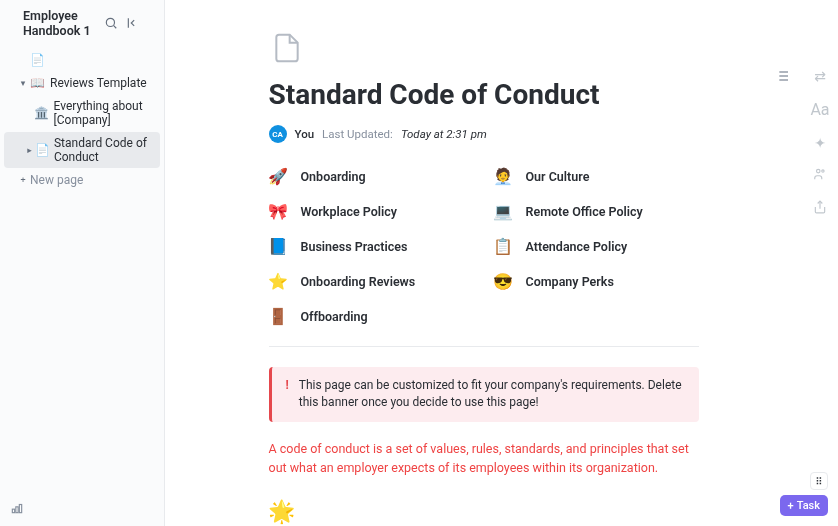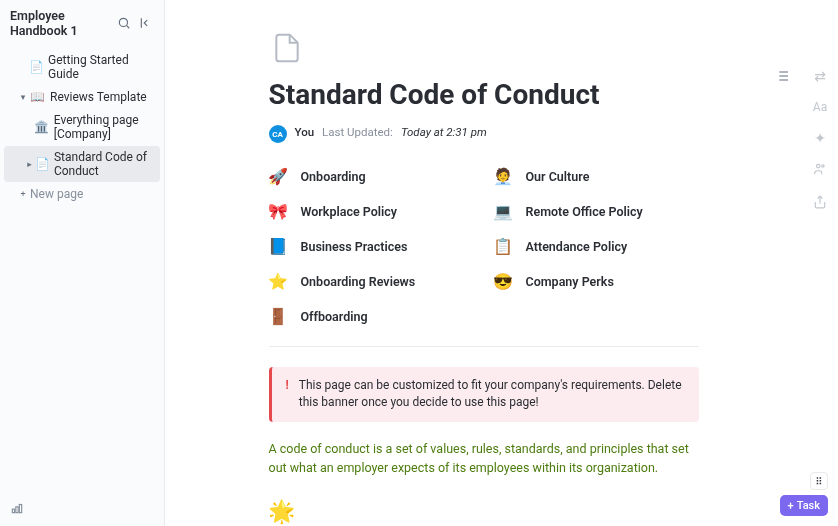--- a/index.html
+++ b/index.html
@@ -1,47 +1,47 @@
 <!DOCTYPE html>
 <html><head>
 <meta charset="utf-8">
 <style>
 * { box-sizing: border-box; margin: 0; padding: 0; }
 body { font-family: -apple-system, BlinkMacSystemFont, "Segoe UI", Roboto, sans-serif; font-size: 13px; color: #2a2e34; background: #fff; height: 526px; overflow: hidden; }
 .app { display: flex; height: 100%; }
 .sidebar { width: 165px; background: #fafbfc; border-right: 1px solid #e8eaed; display: flex; flex-direction: column; }
-.sidebar-header { display: flex; align-items: center; justify-content: space-between; padding: 8px 10px; font-weight: 600; font-size: 12.5px; color: #2a2e34; }
+.sidebar-header { display: flex; align-items: center; justify-content: space-between; padding: 8px 23px; font-weight: 600; font-size: 12.5px; color: #2a2e34; }
 .sidebar-header-icons { display: flex; gap: 6px; }
 .icon-btn { width: 16px; height: 16px; display: flex; align-items: center; justify-content: center; cursor: pointer; color: #656f7d; }
 .icon-btn svg { width: 14px; height: 14px; }
 .tree { padding: 2px 0; flex: 1; }
 .tree-item { display: flex; align-items: center; padding: 4px 8px; font-size: 12px; color: #2a2e34; cursor: pointer; border-radius: 4px; margin: 1px 4px; }
 .tree-item.lvl-1 { padding-left: 14px; }
 .tree-item.lvl-2 { padding-left: 22px; }
 .tree-item.active { background: #e8eaed; }
 .tree-item .caret { width: 10px; display: inline-flex; justify-content: center; margin-right: 2px; color: #656f7d; font-size: 9px; }
 .tree-item .ticon { width: 16px; margin-right: 4px; display: inline-flex; justify-content: center; font-size: 12px; }
 .tree-item.newpage { color: #87909e; }
 .main { flex: 1; overflow-y: auto; position: relative; }
 .toc-btn { position: absolute; right: 12px; top: 68px; color: #87909e; cursor: pointer; }
 .doc { max-width: 430px; margin: 0 auto; padding: 30px 0 40px 0; }
 .doc-icon { width: 36px; height: 36px; margin-bottom: 12px; display: flex; align-items: center; justify-content: center; font-size: 28px; color: #87909e; }
 .doc-title { font-size: 28px; font-weight: 700; color: #2a2e34; margin-bottom: 14px; }
-.meta { display: flex; align-items: flex-start; gap: 8px; font-size: 11.5px; color: #87909e; margin-bottom: 24px; }
+.meta { display: flex; align-items: center; gap: 8px; font-size: 11.5px; color: #87909e; margin-bottom: 24px; }
 .avatar { width: 18px; height: 18px; border-radius: 50%; background: #1090e0; color: white; display: inline-flex; align-items: center; justify-content: center; font-size: 8px; font-weight: 700; }
 .meta .you { color: #2a2e34; font-weight: 500; }
 .meta .timestamp { color: #2a2e34; font-style: italic; }
 .toc-grid { display: grid; grid-template-columns: 1fr 1fr; column-gap: 20px; row-gap: 16px; margin-bottom: 20px; }
 .toc-item { display: flex; align-items: center; gap: 12px; font-size: 12.5px; font-weight: 600; color: #2a2e34; cursor: pointer; }
 .toc-item .emoji { font-size: 16px; width: 20px; text-align: center; }
 .toc-full { grid-column: 1 / 2; }
 .divider { border: none; border-top: 1px solid #e8eaed; margin: 12px 0 20px 0; }
 .banner { background: #fdecef; border-left: 3px solid #e5484d; padding: 10px 14px; border-radius: 4px; display: flex; gap: 10px; font-size: 12px; color: #2a2e34; margin-bottom: 18px; line-height: 1.45; }
 .banner .excl { color: #e5484d; font-weight: 700; }
-.body-text { font-size: 12.5px; line-height: 1.5; color: #4d7c0f; margin-bottom: 22px; }
+.body-text { font-size: 12.5px; line-height: 1.5; color: #ef4444; margin-bottom: 22px; }
 .h2 { font-size: 22px; font-weight: 700; margin-bottom: 8px; display: flex; align-items: center; gap: 6px; }
 .rightrail { width: 36px; display: flex; flex-direction: column; align-items: center; gap: 16px; padding-top: 68px; color: #c1c7cd; }
 .rightrail .ri { cursor: pointer; font-size: 14px; }
 .task-btn { position: absolute; right: 10px; bottom: 10px; background: #7b68ee; color: #fff; border-radius: 5px; padding: 4px 8px; font-size: 11px; font-weight: 500; display: flex; align-items: center; gap: 3px; cursor: pointer; }
 .grid-btn { position: absolute; right: 10px; bottom: 36px; width: 18px; height: 18px; border-radius: 4px; background: #fff; border: 1px solid #e8eaed; display: flex; align-items: center; justify-content: center; cursor: pointer; }
 .grid-btn span { font-size: 10px; }
 .bottom-left { position: absolute; left: 10px; bottom: 8px; color: #87909e; cursor: pointer; }
 </style>
 </head>
 <body>
@@ -62,31 +62,30 @@
               <line x1="4" y1="4" x2="4" y2="20"></line>
               <polyline points="14 7 9 12 14 17"></polyline>
             </svg>
         </span>
       </div>
     </div>
     <div class="tree">
       <div class="tree-item lvl-1">
         <span class="caret"></span>
         <span class="ticon">📄</span>
-        <span>Getting Started Guide</span>
       </div>
       <div class="tree-item lvl-1">
         <span class="caret">▾</span>
         <span class="ticon">📖</span>
         <span>Reviews Template</span>
       </div>
       <div class="tree-item lvl-2">
         <span class="caret"></span>
         <span class="ticon">🏛️</span>
-        <span>Everything page [Company]</span>
+        <span>Everything about [Company]</span>
       </div>
       <div class="tree-item lvl-2 active">
         <span class="caret">▸</span>
         <span class="ticon">📄</span>
         <span>Standard Code of Conduct</span>
       </div>
       <div class="tree-item lvl-1 newpage">
         <span class="caret">+</span>
         <span>New page</span>
       </div>
@@ -176,21 +175,21 @@
 
       <h2 class="h2">
         <span>🌟</span>
       </h2>
 
     </div>
   </div>
 
   <div class="rightrail">
     <span class="ri">⇄</span>
-    <span class="ri" style="font-size:12px;">Aa</span>
+    <span class="ri" style="font-size:16px;">Aa</span>
     <span class="ri">✦</span>
     <span class="ri">
       <svg width="14" height="14" viewBox="0 0 24 24" fill="none" stroke="currentColor" stroke-width="2">
           <circle cx="9" cy="7" r="3"></circle>
           <path d="M3 21v-2a4 4 0 0 1 4-4h4a4 4 0 0 1 4 4v2"></path>
           <circle cx="17" cy="7" r="2"></circle>
         </svg>
     </span>
     <span class="ri">
       <svg width="14" height="14" viewBox="0 0 24 24" fill="none" stroke="currentColor" stroke-width="2">

